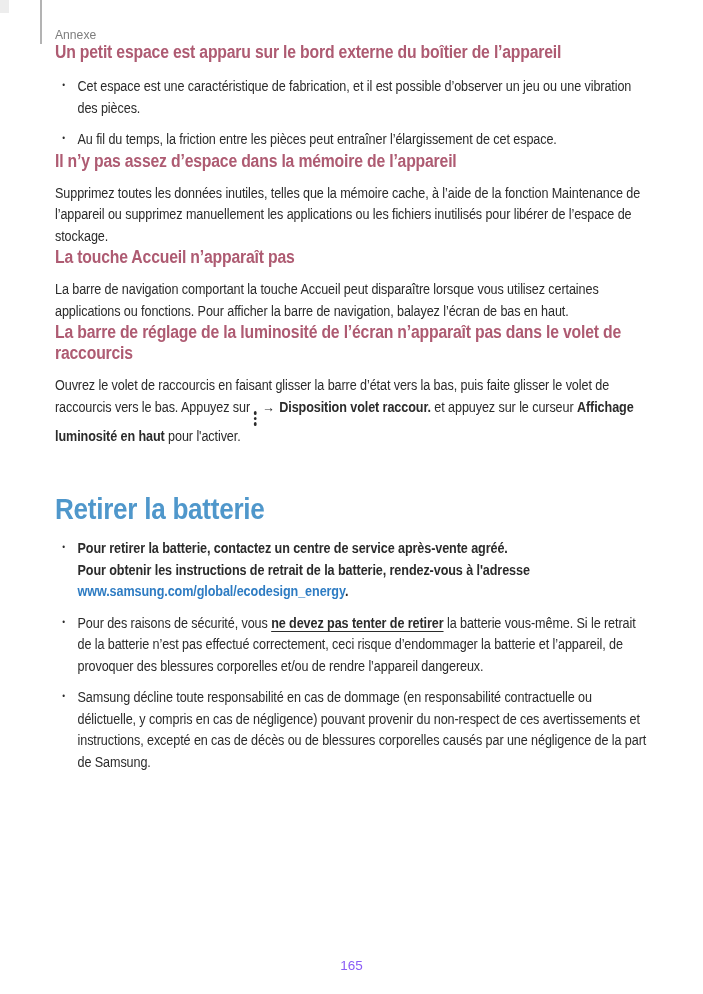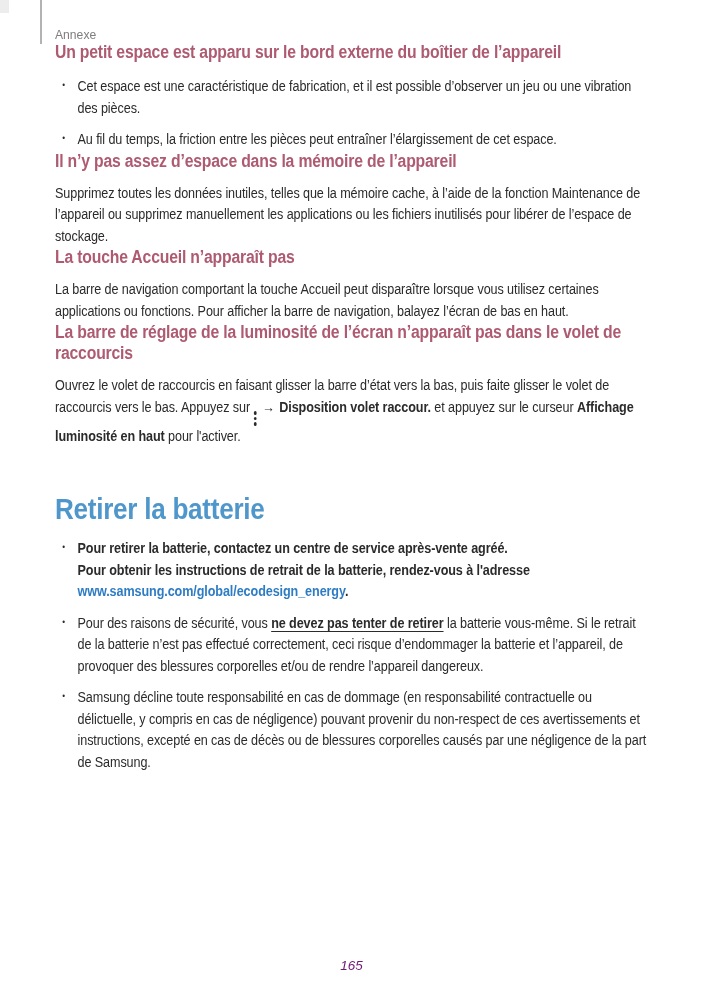--- a/index.html
+++ b/index.html
@@ -37,21 +37,21 @@
   }
   .battery-list{margin-top:15px;}
   .bold{font-weight:700;}
   .emph-underline{font-weight:700;text-decoration:underline;text-underline-offset:2.5px;}
   .link{color:var(--link-blue,#2e7cc3);font-weight:700;text-decoration:none;cursor:pointer;}
   .kebab{display:inline-flex;flex-direction:column;gap:2px;vertical-align:-3px;margin:0 1px 0 4px;}
   .kebab i{width:3.5px;height:3.5px;border-radius:50%;background:var(--body-text,#2b2b2b);}
   .arrow{margin:0 5px;}
   .page-number{
     position:absolute;left:0;right:0;bottom:21px;text-align:center;
-    font-size:13.5px;color:#701a75;font-style:italic;
+    font-size:13.5px;color:#8b5cf6;
   }
 </style>
 </head>
 <body>
 
 <div class="page">
 
   <div class="corner-mark"></div>
   <div class="header-rule"></div>
 

